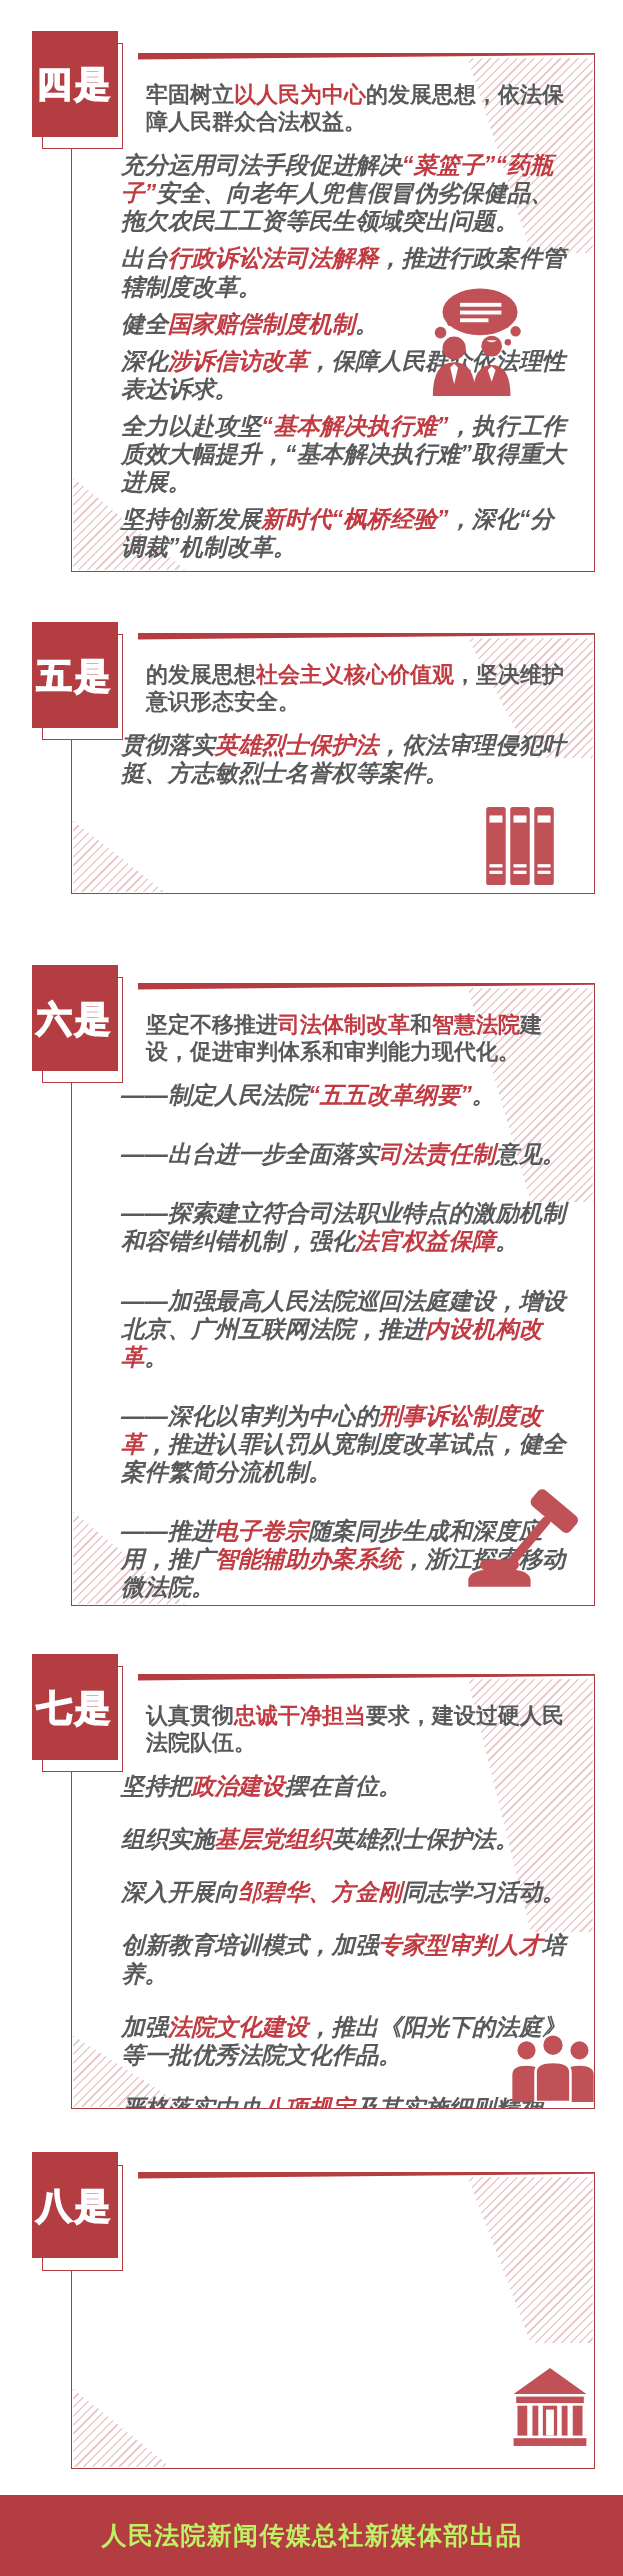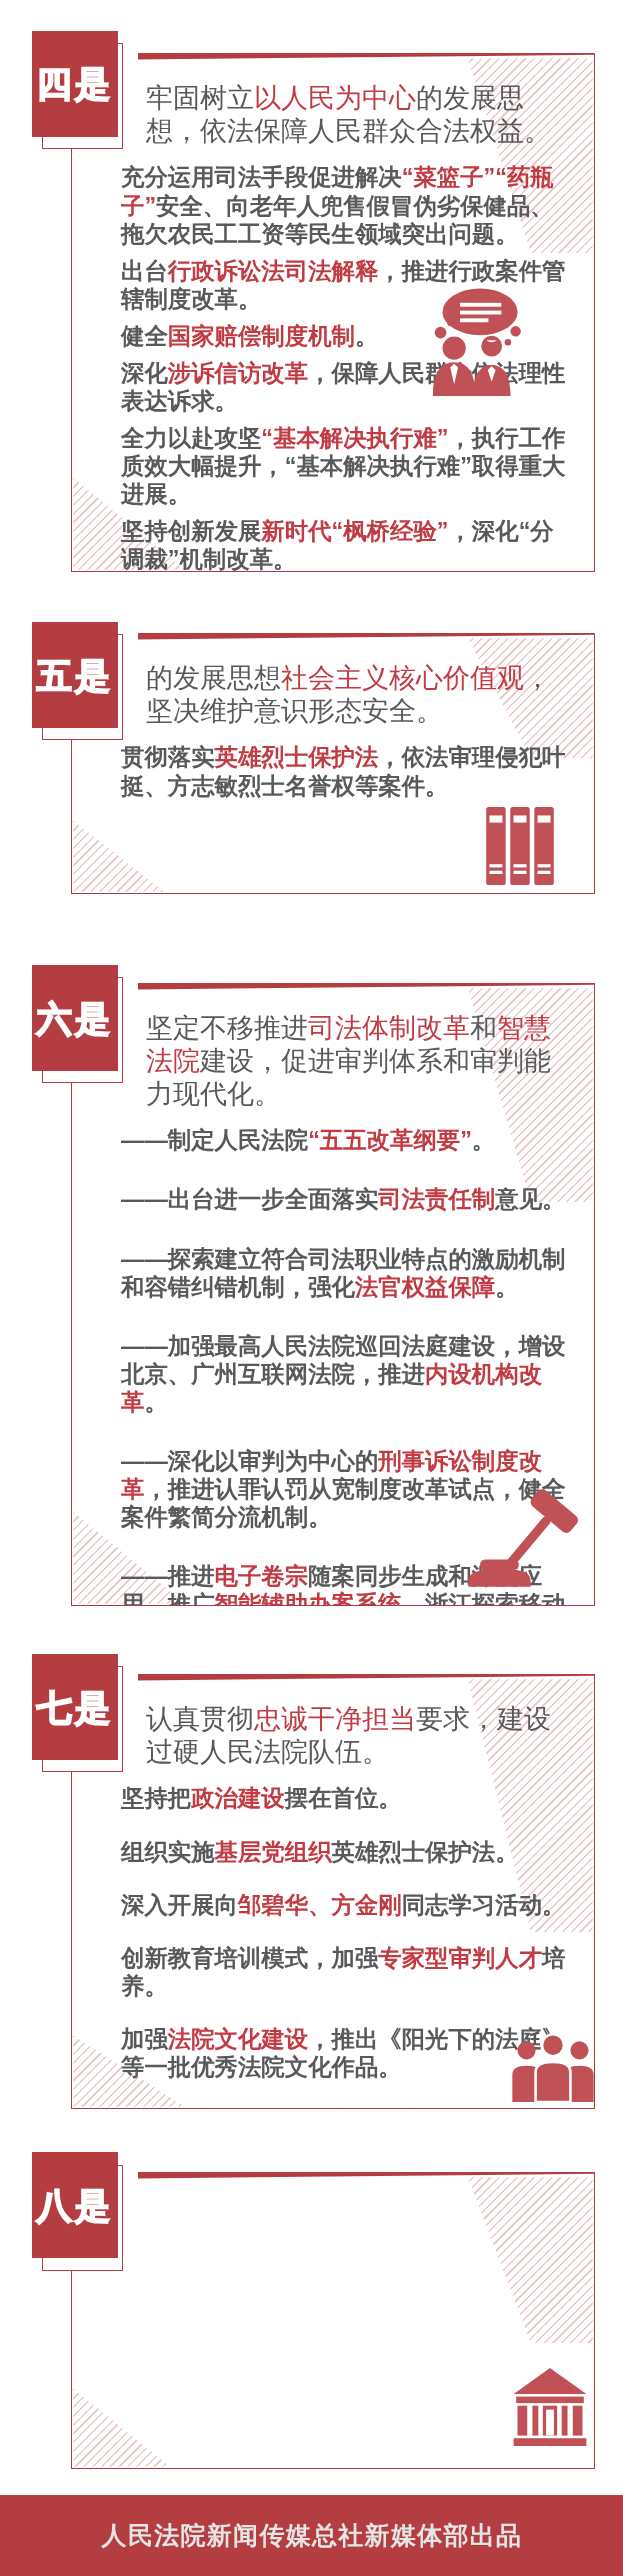--- a/index.html
+++ b/index.html
@@ -16,30 +16,30 @@
   
   .box{position:absolute;left:71px;width:524px;background:#ffffff;border:1.9px solid #a93c41;
        border-top:none;box-sizing:border-box;overflow:hidden;z-index:1;}
   .bar{position:absolute;left:138px;width:457px;height:6.5px;background:#b43d42;z-index:4;
        clip-path:polygon(0 0,100% 0,100% 28%,0 100%);}
   .hatch{position:absolute;
        background:repeating-linear-gradient(135deg,rgba(193,95,100,0.32) 0 1.6px,transparent 1.6px 6.2px);}
   .hatch-tr{top:5.2px;right:1.3px;width:147px;clip-path:polygon(15% 0,100% 0,100% 100%,58% 100%);}
   .hatch-bl{bottom:1.3px;left:1.3px;width:112px;height:92px;clip-path:polygon(0 0,100% 100%,0 100%);}
   .content{position:relative;padding:29px 17px 0 49px;z-index:5;}
-  .heading{font-size:27px;line-height:1.22;font-weight:normal;color:#58595b;margin:0 0 15.6px 25px;}
-  .para{font-size:23.4px;line-height:1.2;font-weight:bold;color:#58595b;margin:0;}
+  .heading{font-size:22px;line-height:1.22;font-weight:bold;color:#58595b;margin:0 0 15.6px 25px;}
+  .para{font-size:23.4px;line-height:1.2;font-weight:bold;color:#58595b;margin:0;font-style:italic;}
   .hl{color:#c13b42;}
   .s4 .para + .para{margin-top:9px;}
   .s6 .para + .para{margin-top:31px;}
   .s7 .para + .para{margin-top:25px;}
   .icon{position:absolute;z-index:2;}
   .footer{position:absolute;left:0;top:2495px;width:624px;height:81px;background:#b43d42;
           display:flex;align-items:center;justify-content:center;z-index:6;}
-  .footer-text{color:#e5e5e5;font-size:25px;font-weight:bold;letter-spacing:1.3px;}
+  .footer-text{color:#bef264;font-size:25px;font-weight:bold;letter-spacing:1.3px;}
 </style>
 </head>
 <body>
 
 <div id="page">
 
   <div class="sec s4">
     <div class="marker-shadow" style="left:42px;top:43px;"></div>
     <div class="marker" style="top:30.5px;">
       <span class="marker-label">四是</span>

